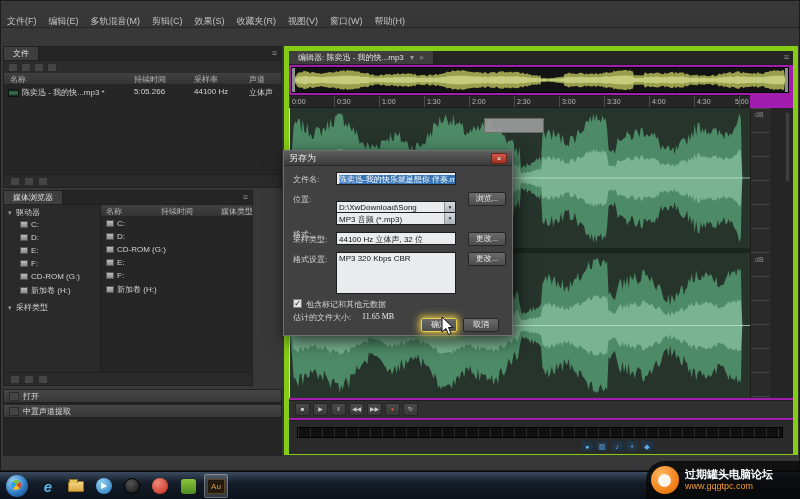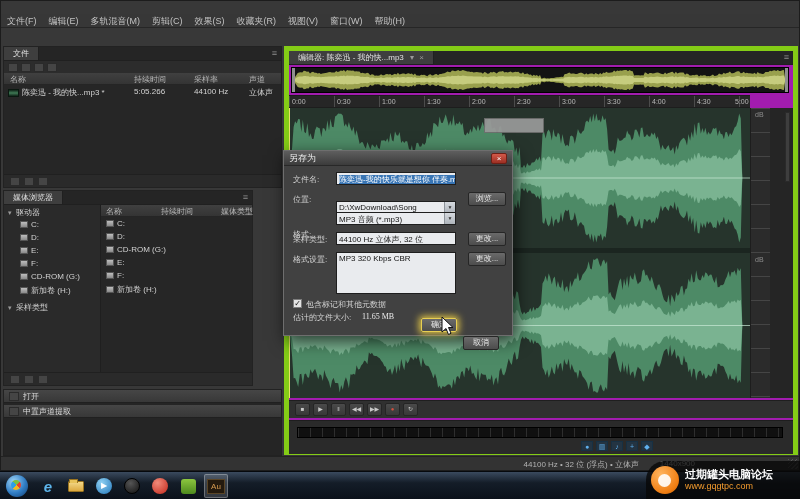--- a/index.html
+++ b/index.html
@@ -305,25 +305,20 @@
         <div class="meter-icons">
           <span class="m-ic">●</span>
           <span class="m-ic">▥</span>
           <span class="m-ic">♪</span>
           <span class="m-ic">+</span>
           <span class="m-ic">◆</span>
         </div>
       </div>
     </div>
 
-    <div class="statusbar">
-      <span style="position:absolute;right:160px;top:2px;">44100 Hz • 32 位 (浮点) • 立体声</span>
-      <span style="position:absolute;right:104px;top:2px;color:#ddd;">1440x900</span>
-      <span class="grip"></span>
-    </div>
   </div>
 
   <div class="dialog">
     <div class="dlg-title">
       <span>另存为</span>
       <span class="dlg-close">×</span>
     </div>
 
     <span class="dlg-label" style="top:23px;">文件名:</span>
     <div class="dlg-field" style="top:21px;">
@@ -355,21 +350,21 @@
     </div>
     <div class="dlg-btn" style="top:101px;left:184px;width:38px;">更改...</div>
 
     <span class="cbx" style="top:148px;">✓</span>
     <span class="dlg-label" style="top:148px;left:22px;">包含标记和其他元数据</span>
 
     <span class="dlg-label" style="top:161px;">估计的文件大小:</span>
     <span class="dlg-label" style="top:161px;left:78px;color:#eaeaea;">11.65 MB</span>
 
     <div class="dlg-btn glow" style="top:167px;left:137px;width:36px;">确定</div>
-    <div class="dlg-btn" style="top:185px;left:179px;width:36px;">取消</div>
+    <div class="dlg-btn" style="top:167px;left:179px;width:36px;">取消</div>
   </div>
 
   <div class="taskbar">
     <div class="orb">
         <div class="orb-flag"></div>
       </div>
     <div class="tb-slot" style="left:36px;">
         <span class="ie-e">e</span>
       </div>
     <div class="tb-slot" style="left:64px;">

